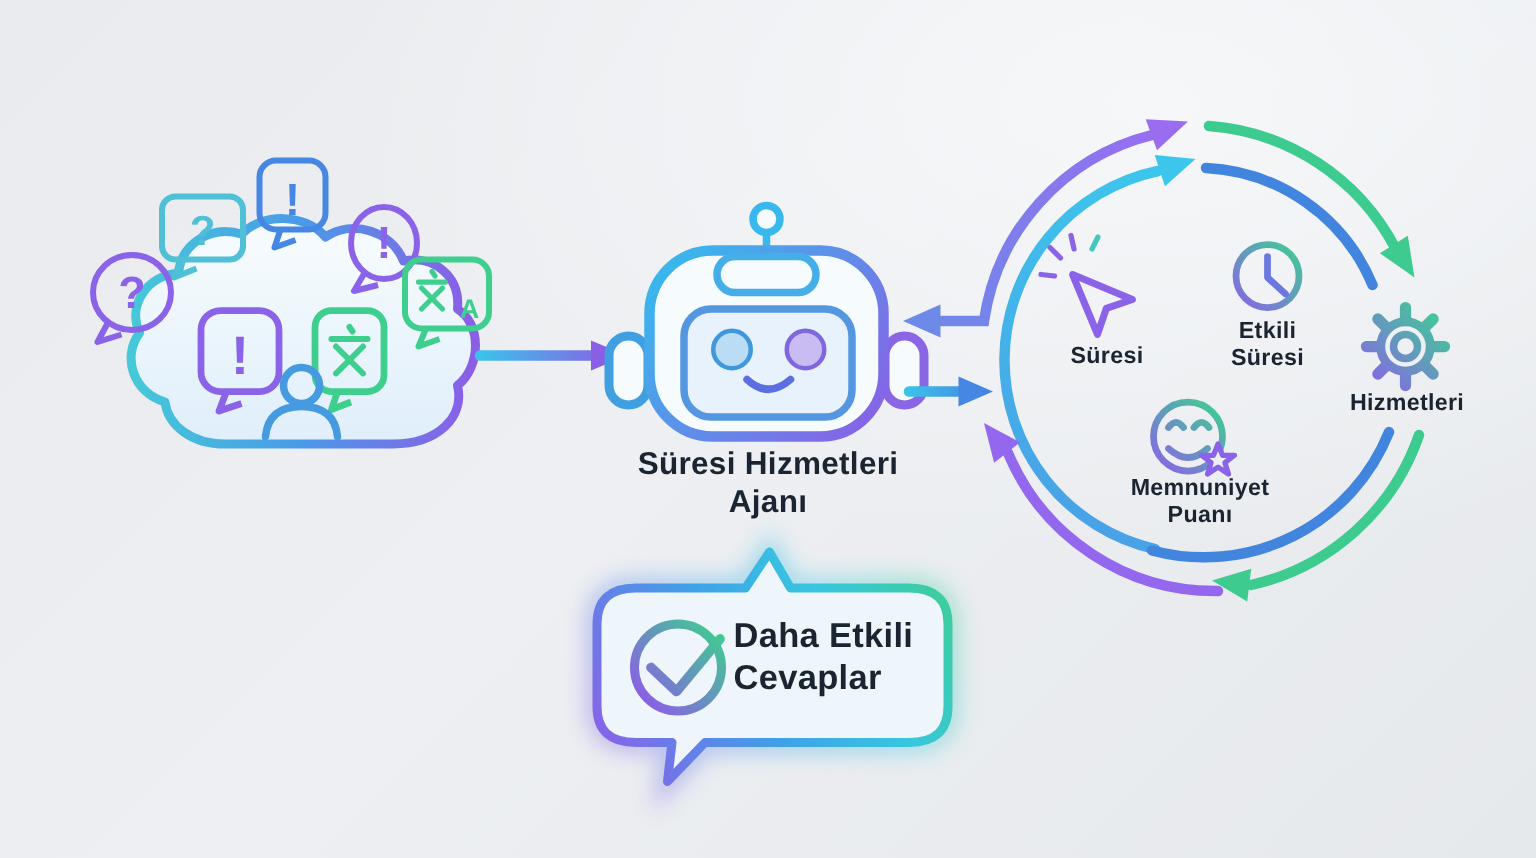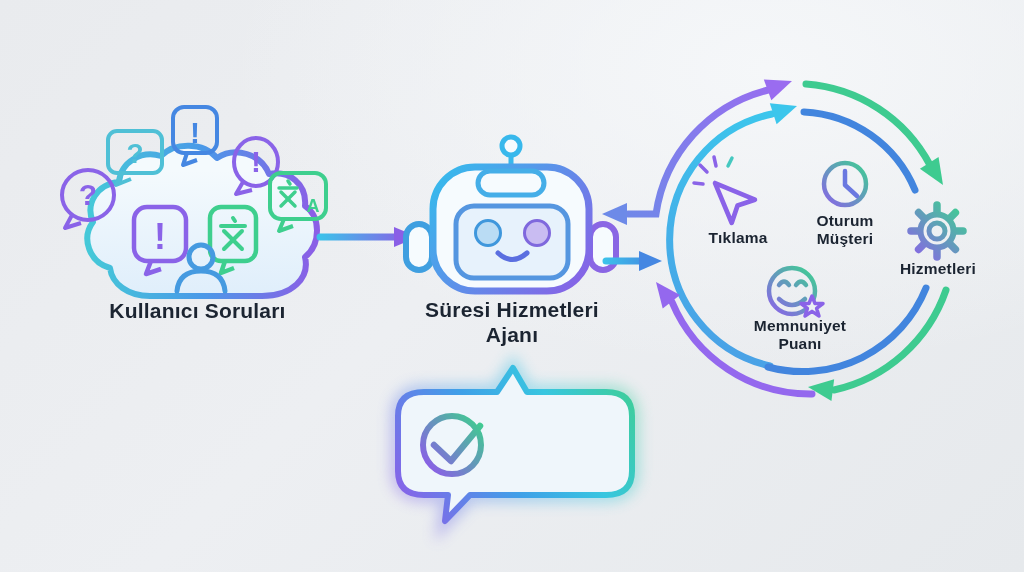--- a/index.html
+++ b/index.html
@@ -252,26 +252,26 @@
   <g>
     <path d="M 424 392 H 497 L 513 368 L 527 392 H 606 Q 632 392 632 416 V 471 Q 632 495 606 495 H 470 L 445 521 L 448 495 H 424 Q 398 495 398 471 V 416 Q 398 392 424 392 Z" fill="none" stroke="url(#gBubble)" stroke-width="15" opacity="0.4" filter="url(#softGlow)"></path>
     <path d="M 424 392 H 497 L 513 368 L 527 392 H 606 Q 632 392 632 416 V 471 Q 632 495 606 495 H 470 L 445 521 L 448 495 H 424 Q 398 495 398 471 V 416 Q 398 392 424 392 Z" fill="#eff6fb" stroke="url(#gBubble)" stroke-width="6" stroke-linejoin="round"></path>
     <g fill="none" stroke="url(#gCheckU)" stroke-linecap="round">
       <circle cx="452" cy="445" r="29" stroke-width="6"></circle>
       <path d="M 434 445 L 451 461 L 480 426" stroke-width="6.5" stroke-linejoin="round"></path>
     </g>
   </g>
 </svg>
 
-<div class="lbl lbl-big center" style="left:80px;top:299px;width:235px;">Kullanıcı Soruları</div>
 
 <div class="lbl lbl-big center" style="left:402px;top:298px;width:220px;">Süresi Hizmetleri Ajanı</div>
 
-<div class="lbl lbl-small center" style="left:688px;top:229px;width:100px;">Tıklama</div>
-
-<div class="lbl lbl-small center" style="left:802px;top:212px;width:86px;">Oturum Müşteri</div>
+<div class="lbl lbl-small center" style="left:688px;top:229px;width:100px;">Süresi</div>
+
+<div class="lbl lbl-small center" style="left:802px;top:212px;width:86px;">Etkili Süresi</div>
 
 <div class="lbl lbl-small center" style="left:882px;top:260px;width:112px;">Hizmetleri</div>
 
 <div class="lbl lbl-small center" style="left:742px;top:317px;width:116px;">Memnuniyet Puanı</div>
 
+<div class="lbl lbl-result" style="left:489px;top:409px;width:145px;">Daha Etkili Cevaplar</div>
 
 </div>
 
 </body></html>

